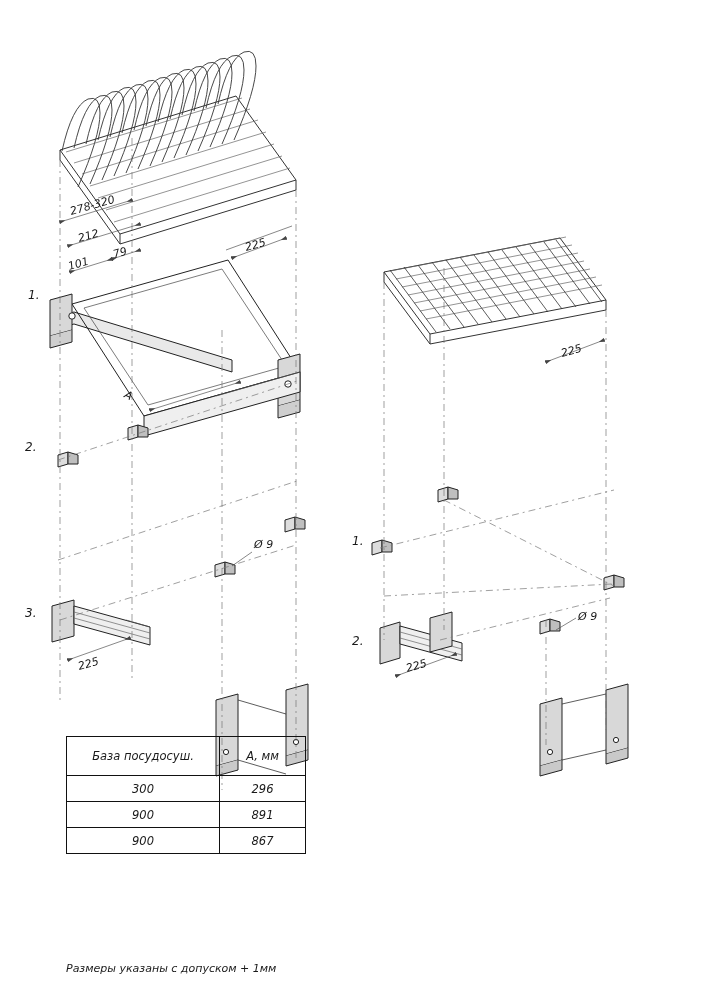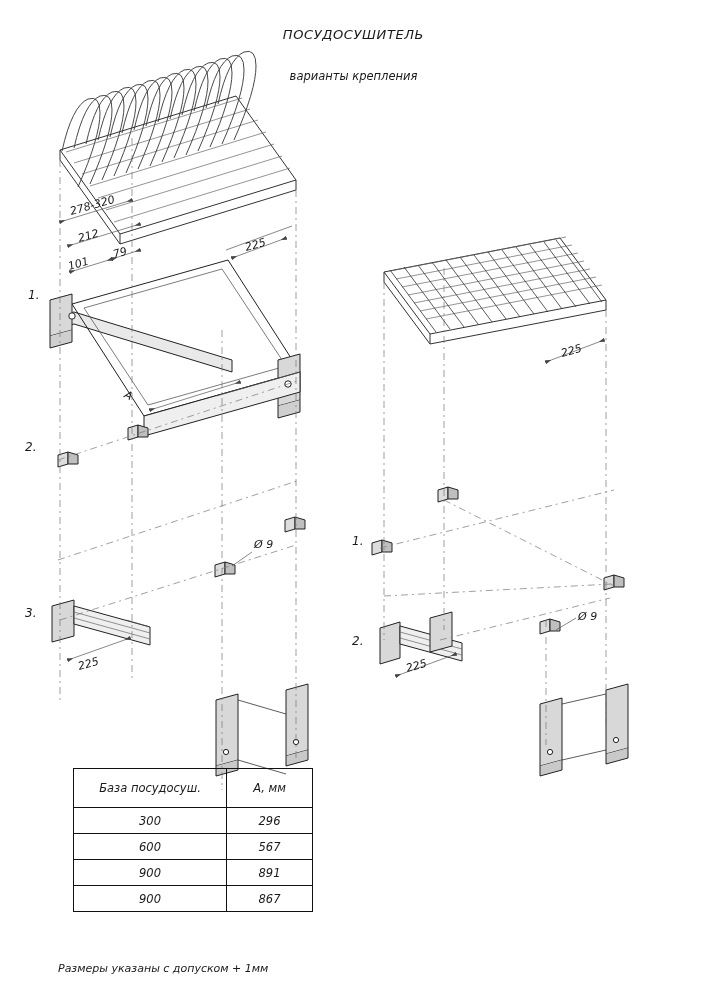--- a/index.html
+++ b/index.html
@@ -45,42 +45,41 @@
     right: 0;
     top: 69px;
     text-align: center;
     font-style: italic;
     font-size: 11.5px;
   }
   
   .spec-table {
     position: absolute;
     left: 66px;
-    top: 768px;
+    top: 736px;
     border-collapse: collapse;
     font-style: italic;
     font-size: 11.5px;
-    margin-left: 7px;
   }
   .spec-table td, .spec-table th {
     border: 1px solid #111;
     text-align: center;
     font-weight: normal;
     font-style: italic;
   }
   .spec-table thead th {
     height: 36px;
     font-size: 11.5px;
   }
   .spec-table thead th.c1 { width: 150px; }
   .spec-table thead th.c2 { width: 83px; }
   .spec-table tbody td { height: 23px; }
   .table-note {
     position: absolute;
-    left: 58px;
+    left: 66px;
     top: 962px;
     font-style: italic;
     font-size: 11px;
   }
   .side-note {
     position: absolute;
     left: 397px;
     top: 819px;
     font-style: italic;
     font-size: 11.5px;
@@ -100,22 +99,20 @@
     font-weight: normal;
   }
   .rot-n16 { transform: rotate(-16deg); transform-origin: left bottom; }
   .rot-p26 { transform: rotate(26deg); transform-origin: left top; }
 </style>
 </head>
 <body>
 
 <div class="page">
 
-  <div class="title">ПОСУДОСУШИТЕЛЬ</div>
-  <div class="subtitle">варианты крепления</div>
 
   <svg class="drawing" viewBox="0 0 707 1000">
     <defs>
       <marker id="arrH" markerWidth="9" markerHeight="7" refX="8" refY="3.5" orient="auto">
         <path d="M0,3.5 L9,0.6 L9,6.4 Z" fill="#444"></path>
       </marker>
       <marker id="arrH2" markerWidth="9" markerHeight="7" refX="1" refY="3.5" orient="auto">
         <path d="M9,3.5 L0,0.6 L0,6.4 Z" fill="#444"></path>
       </marker>
     </defs>
@@ -346,24 +343,20 @@
         <th class="c1">База посудосуш.</th>
         <th class="c2">A, мм</th>
       </tr>
     </thead>
     <tbody>
       <tr>
         <td>300</td>
         <td>296</td>
       </tr>
       <tr>
-        <td>600</td>
-        <td>567</td>
-      </tr>
-      <tr>
         <td>900</td>
         <td>891</td>
       </tr>
       <tr>
         <td>900</td>
         <td>867</td>
       </tr>
     </tbody>
   </table>
 

